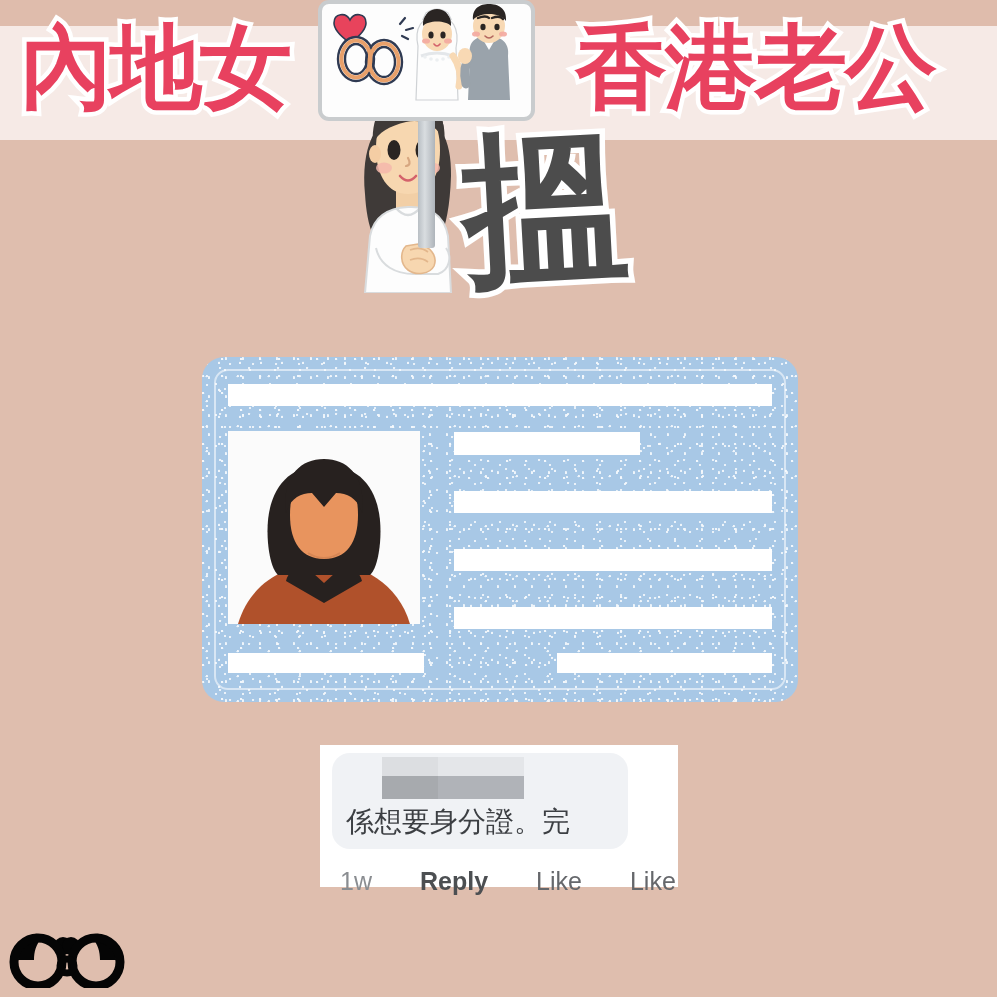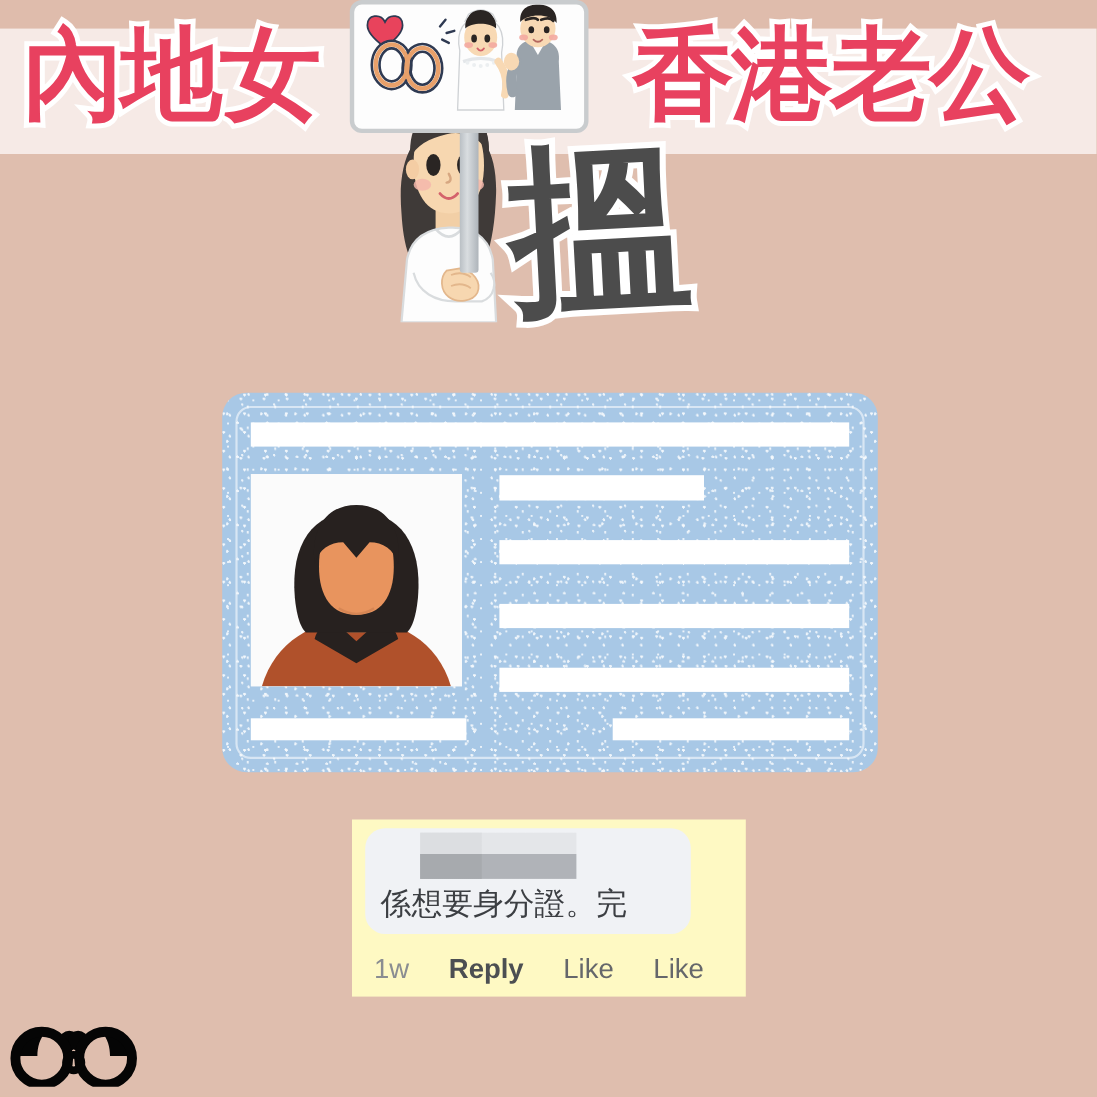--- a/index.html
+++ b/index.html
@@ -87,22 +87,22 @@
   .redact-bar { position:absolute; background:#ffffff; }
 
   
   #id-photo {
     position:absolute; left:26px; top:74px; width:192px; height:193px;
     background:#fbfbfb; overflow:hidden;
   }
 
   
   #comment-card {
-    position:absolute; left:320px; top:745px; width:358px; height:161px;
-    background:#fef9c3;
+    position:absolute; left:320px; top:745px; width:358px; height:142px;
+    background:#ffffff;
   }
   #comment-bubble {
     position:absolute; left:12px; top:8px; width:296px; height:96px;
     background:#f0f2f5; border-radius:18px;
   }
   #redacted-name {
     position:absolute; left:50px; top:4px; width:142px; height:42px;
     background:linear-gradient(to bottom,
       #e4e6e9 0%, #e4e6e9 46%,
       #b0b3b8 46%, #b0b3b8 100%);
@@ -111,21 +111,21 @@
     content:""; position:absolute; left:0; top:0; width:56px; height:100%;
     background:linear-gradient(to bottom, #dcdee1 0%, #dcdee1 46%, #a7aaae 46%, #a7aaae 100%);
   }
   #comment-text {
     position:absolute; left:14px; top:50px;
     font-size:28px; color:#3c3f43; white-space:nowrap;
     font-family:"DejaVu Sans","Liberation Sans",sans-serif;
   }
   #comment-actions {
     position:absolute; left:20px; top:122px; width:330px;
-    display:flex; align-items:center; gap:36px;
+    display:flex; align-items:center; gap:48px;
   }
   #comment-actions span { font-size:25px; color:#65676b; }
   #comment-actions span.bold { font-weight:bold; color:#4c4f52; }
   #comment-actions span.time { color:#8a8d91; }
 
   
   #binoculars { position:absolute; left:8px; top:922px; width:118px; height:66px; }
 
   
   #sitetao-logo { position:absolute; left:820px; top:933px; width:160px; height:44px; }

